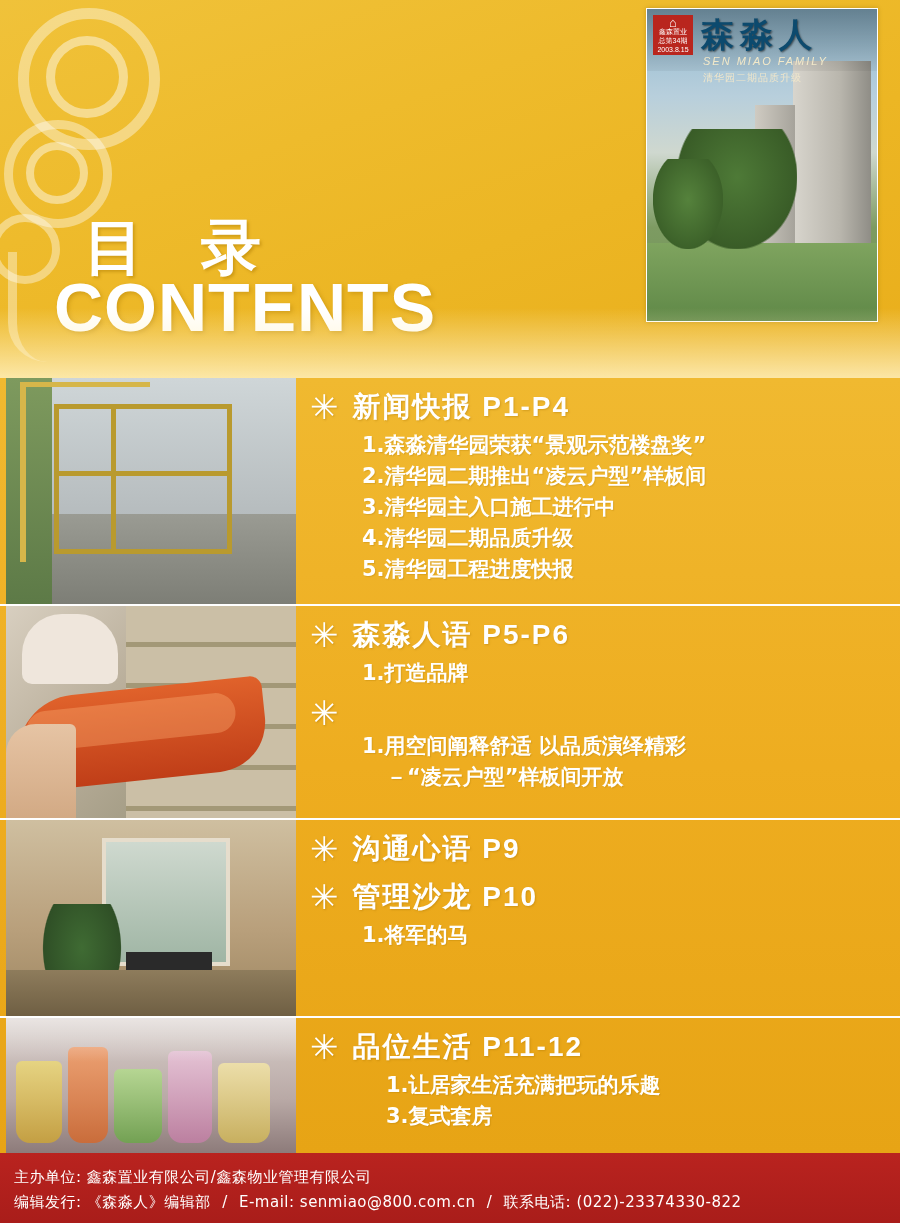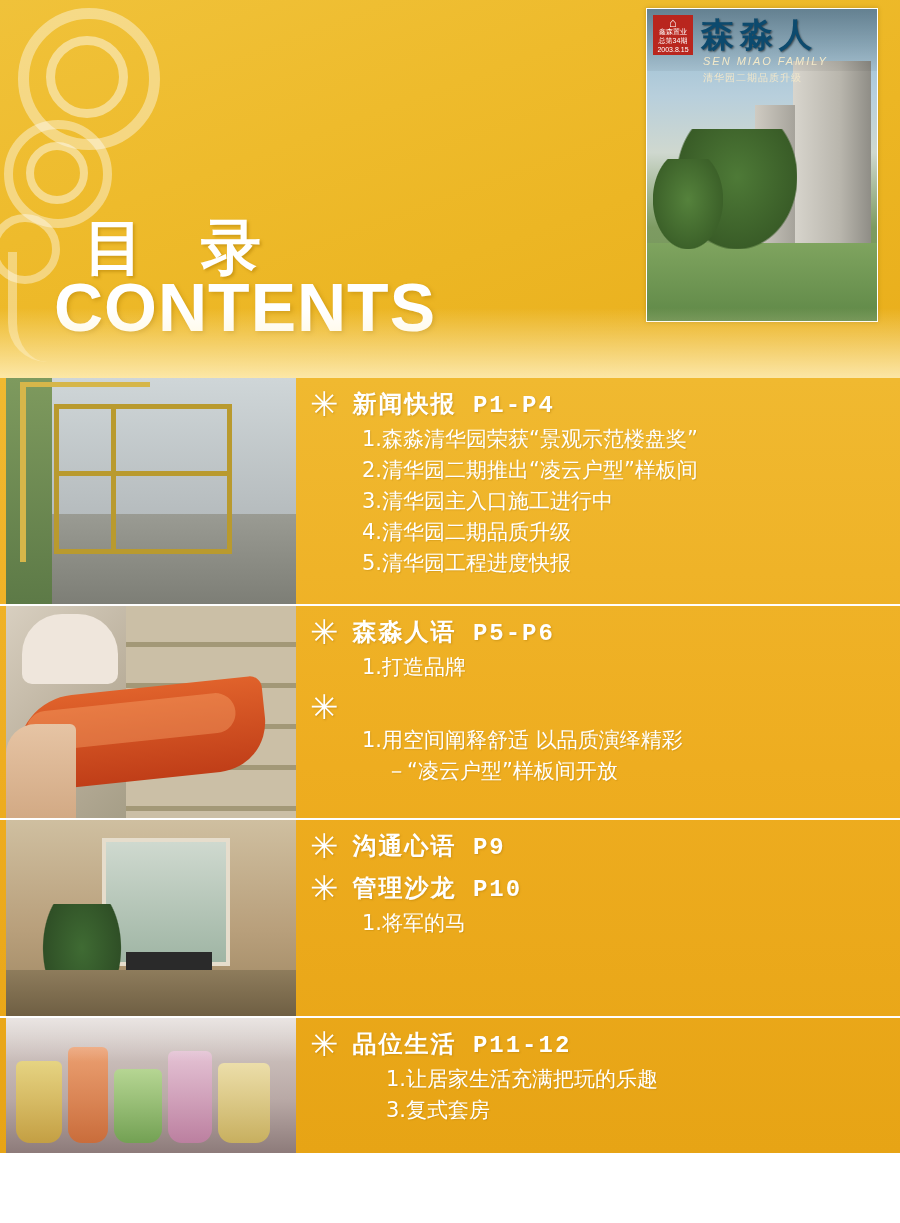--- a/index.html
+++ b/index.html
@@ -163,28 +163,28 @@
     color: #ffffff;
     margin-top: 10px;
   }
   .star {
     font-size: 34px;
     line-height: 28px;
     color: #ffffff;
     text-shadow: 1px 1px 2px rgba(150,100,0,0.35);
   }
   .sec-title {
-    font-family: Liberation Mono, monospace;
-    font-size: 24px;
+    font-family: Liberation Sans, sans-serif;
+    font-size: 28px;
     font-weight: bold;
     letter-spacing: 2px;
     color: #ffffff;
     text-shadow: 1px 1px 2px rgba(160,110,0,0.35);
   }
-  .items { margin: 4px 0 0 52px; }
+  .items { margin: 4px 0 0 52px; font-weight: bold; }
   .item {
     font-family: "DejaVu Sans", sans-serif;
     font-size: 21px;
     line-height: 31px;
     color: #ffffff;
     text-shadow: 1px 1px 1px rgba(160,110,0,0.25);
   }
   .item-indent { margin-left: 24px; }
 
   
@@ -401,14 +401,28 @@
         </div>
         <div class="items">
           <div class="item item-indent">1.让居家生活充满把玩的乐趣</div>
           <div class="item item-indent">3.复式套房</div>
         </div>
       </div>
     </div>
 
   </div>
 
+  <div class="footer">
+    <div class="footer-line">
+      <span>主办单位:</span>
+      <span>鑫森置业有限公司/鑫森物业管理有限公司</span>
+    </div>
+    <div class="footer-line">
+      <span>编辑发行:</span>
+      <span>《森淼人》编辑部</span>
+      <span class="footer-sep">/</span>
+      <span>E-mail: senmiao@800.com.cn</span>
+      <span class="footer-sep">/</span>
+      <span>联系电话: (022)-23374330-822</span>
+    </div>
+  </div>
 
 </div>
 
 </body></html>

